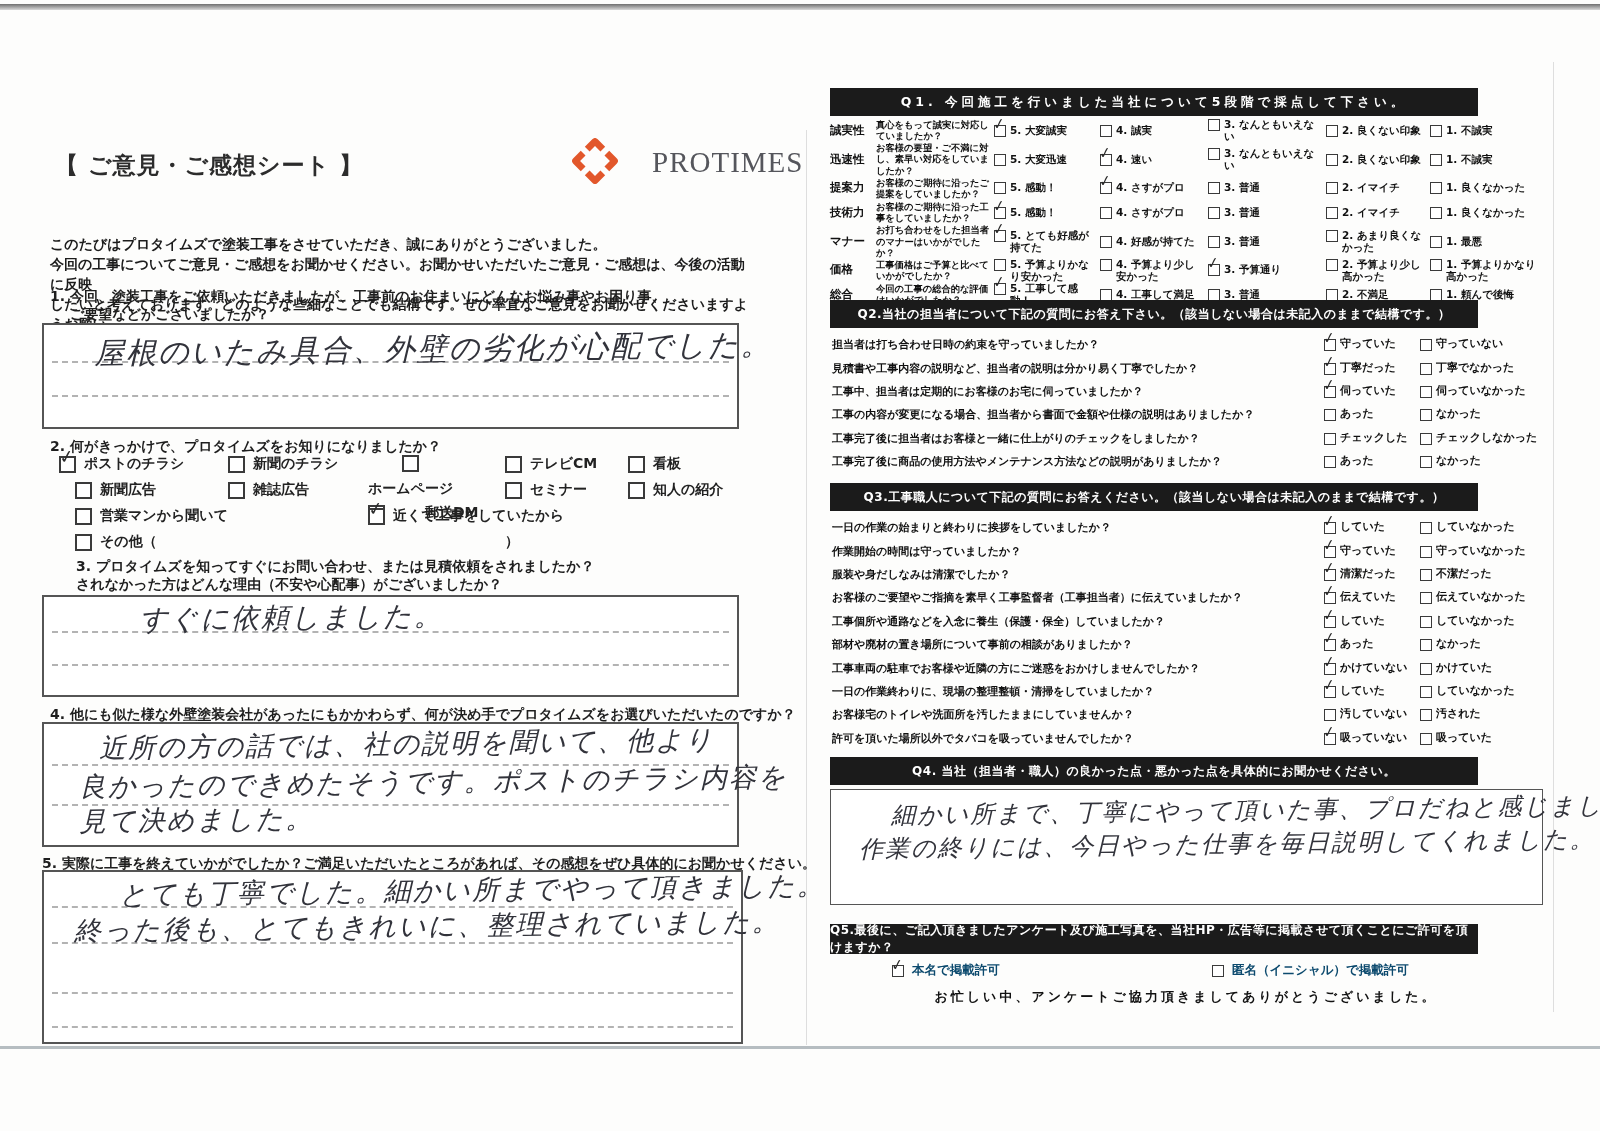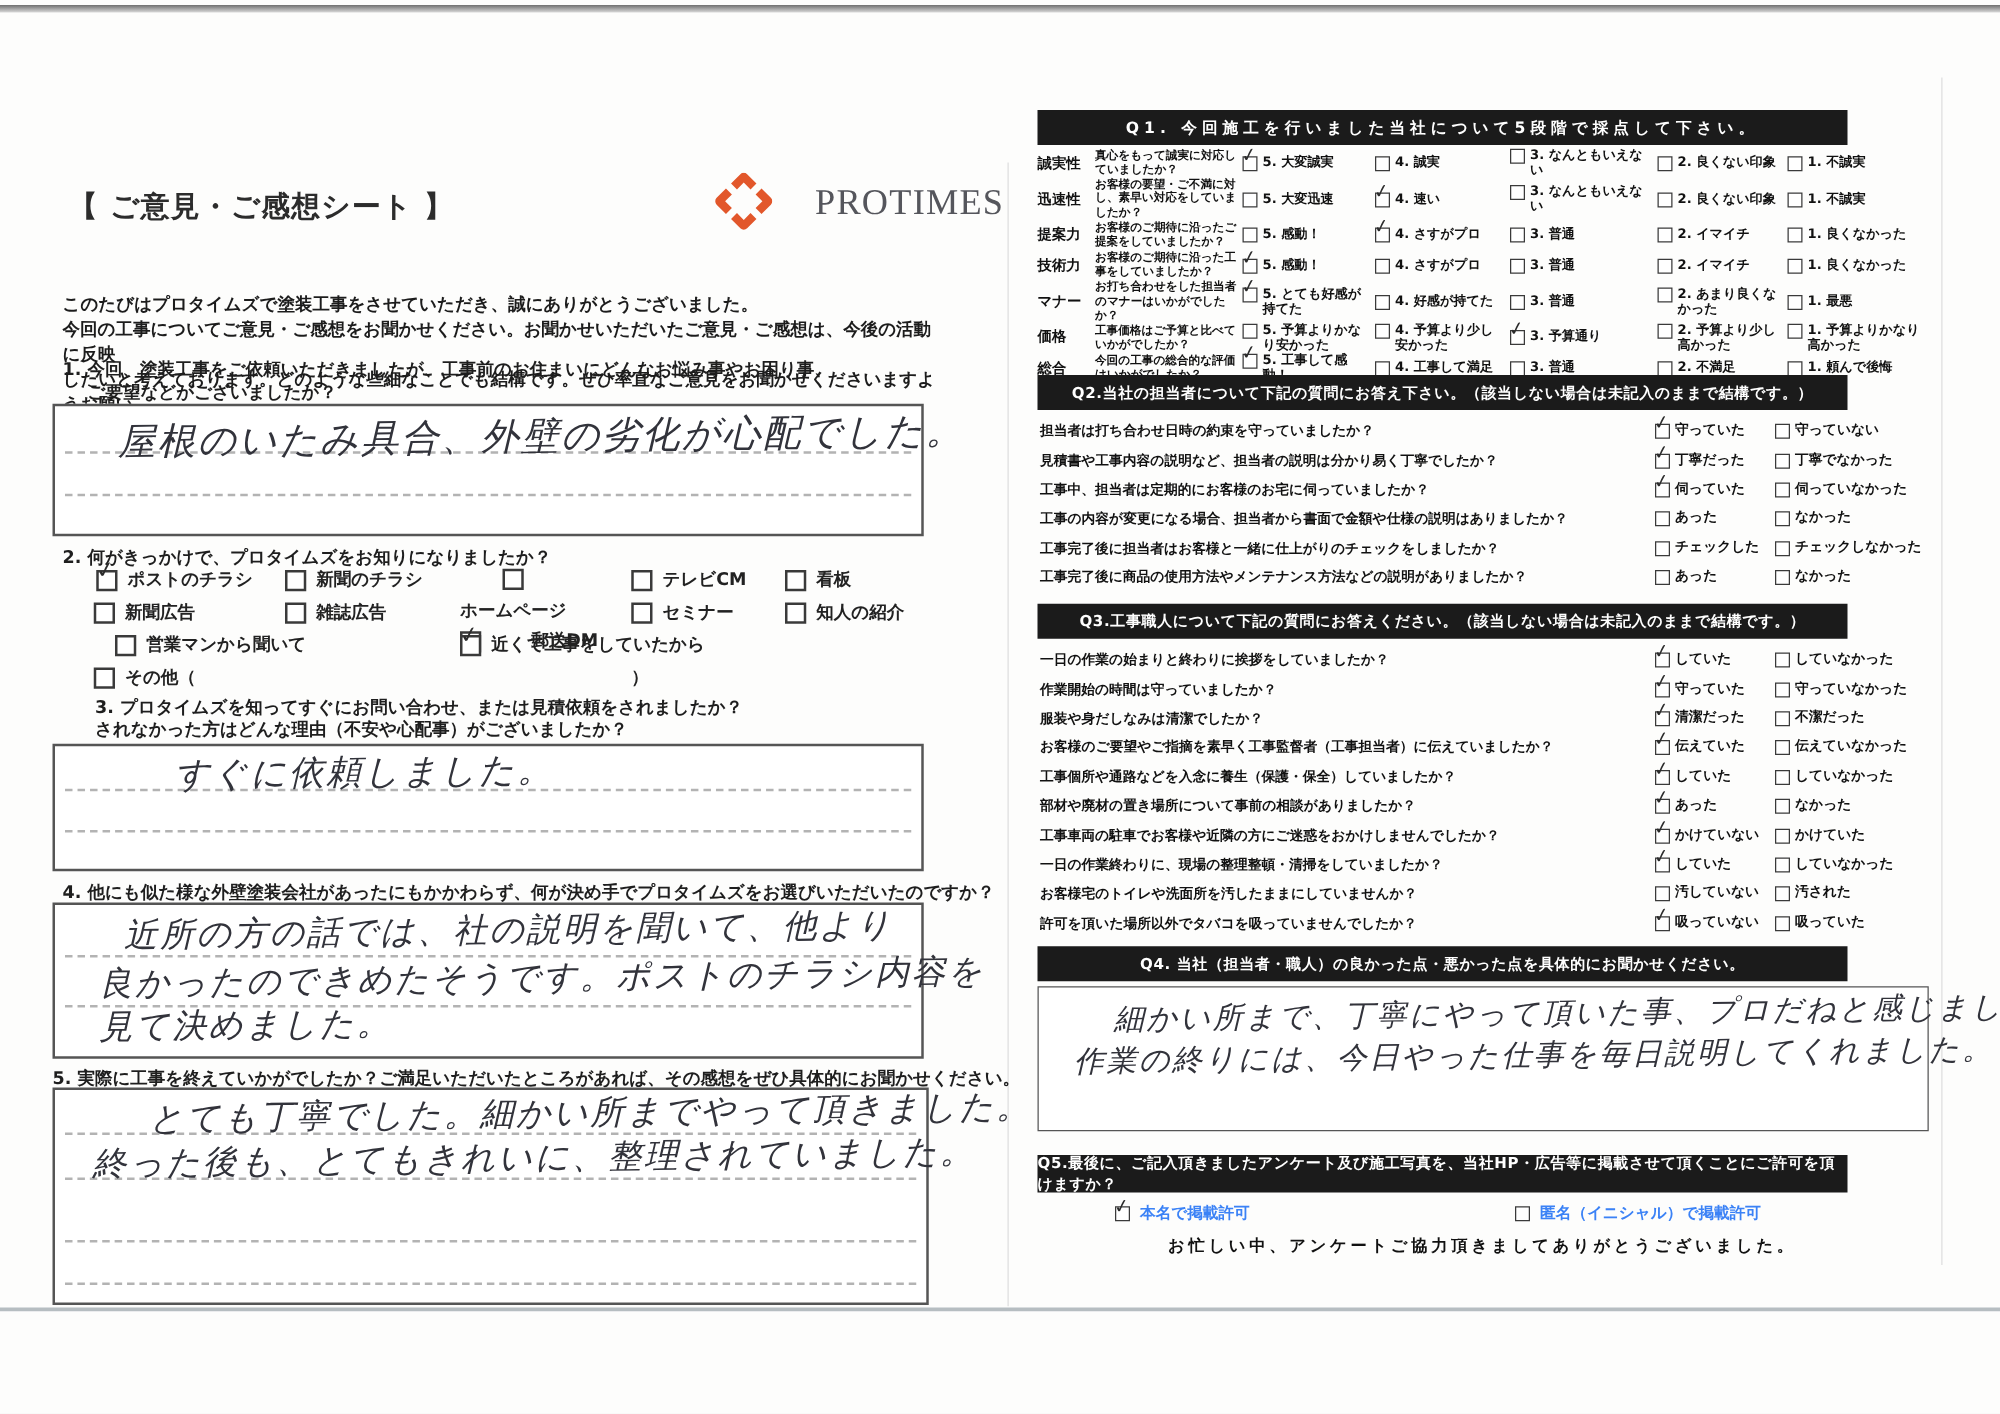--- a/index.html
+++ b/index.html
@@ -37,21 +37,21 @@
   .cat{font-size:11.5px;font-weight:700;color:#111;}
   .qst{font-size:9.3px;font-weight:700;line-height:1.2;color:#111;padding-right:4px;}
   .opt{display:flex;align-items:flex-start;gap:4px;font-size:10.5px;font-weight:700;line-height:1.15;color:#111;padding-right:3px;}
   .opt .cbx{margin-top:1px;}
   .qt2{position:absolute;left:832px;width:710px;}
   .qr{display:grid;grid-template-columns:1fr 96px 122px;align-items:center;min-height:23.4px;}
   .qr .q{font-size:11px;font-weight:700;color:#111;padding-right:6px;}
   .qr .opt{font-size:11px;}
   .closing{position:absolute;left:830px;width:712px;text-align:center;font-size:13px;font-weight:700;
            letter-spacing:3px;color:#111;}
-  .q5opt{position:absolute;display:flex;align-items:center;gap:8px;font-size:12.5px;font-weight:700;color:#3b82f6;}
+  .q5opt{position:absolute;display:flex;align-items:center;gap:8px;font-size:12.5px;font-weight:700;color:#0c4a6e;}
 </style>
 </head>
 <body>
 
 <div id="canvas">
   <div class="scan-top"></div>
   <div class="scan-bottom"></div>
   <div class="page-edge" style="left:806px;top:130px;height:915px;"></div>
   <div class="page-edge" style="left:1553px;top:62px;height:950px;"></div>
 
@@ -83,21 +83,21 @@
     <span>1. 今回、塗装工事をご依頼いただきましたが、工事前のお住まいにどんなお悩み事やお困り事、</span>
     <span class="ind">ご要望などがございましたか？</span>
   </div>
   <div class="ansbox" style="left:42px;top:323px;width:693px;height:102px;">
     <div class="dash" style="top:36px;"></div>
     <div class="dash" style="top:70px;"></div>
     <span class="hand" style="left:50px;top:4px;font-size:30px;">屋根のいたみ具合、外壁の劣化が心配でした。</span>
   </div>
 
   <div class="abs qlabel" style="left:50px;top:437px;">2. 何がきっかけで、プロタイムズをお知りになりましたか？</div>
-  <div class="lopt" style="left:77px;top:455px;">
+  <div class="lopt" style="left:59px;top:455px;">
       <span class="cbx checked"></span>
       <span>ポストのチラシ</span>
     </div>
   <div class="lopt" style="left:228px;top:455px;">
       <span class="cbx"></span>
       <span>新聞のチラシ</span>
     </div>
   <div class="lopt" style="left:368px;top:455px;flex-direction:column;">
       <span class="cbx"></span>
       <span>ホームページ</span>
@@ -123,21 +123,21 @@
       <span>郵送DM</span>
     </div>
   <div class="lopt" style="left:505px;top:481px;">
       <span class="cbx"></span>
       <span>セミナー</span>
     </div>
   <div class="lopt" style="left:628px;top:481px;">
       <span class="cbx"></span>
       <span>知人の紹介</span>
     </div>
-  <div class="lopt" style="left:75px;top:507px;margin-left:17px;">
+  <div class="lopt" style="left:75px;top:507px;">
       <span class="cbx"></span>
       <span>営業マンから聞いて</span>
     </div>
   <div class="lopt" style="left:368px;top:507px;">
       <span class="cbx checked"></span>
       <span>近くで工事をしていたから</span>
     </div>
   <div class="lopt" style="left:75px;top:533px;">
       <span class="cbx"></span>
       <span>その他（</span>

